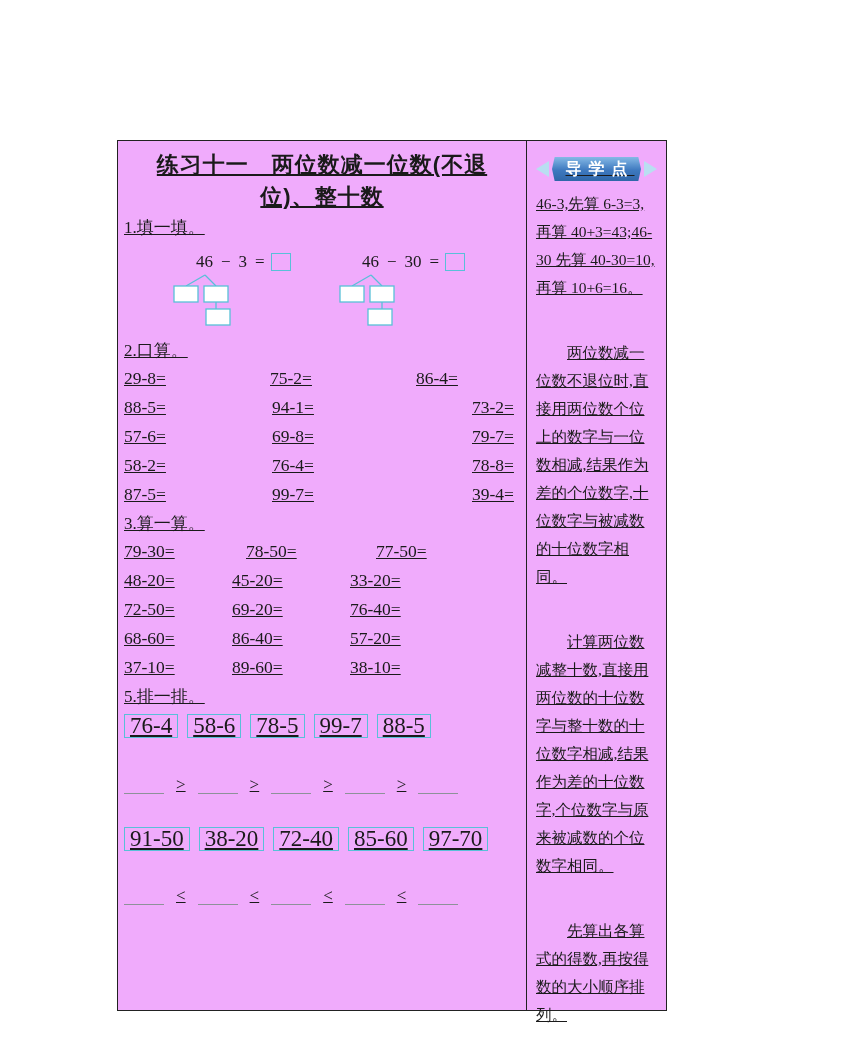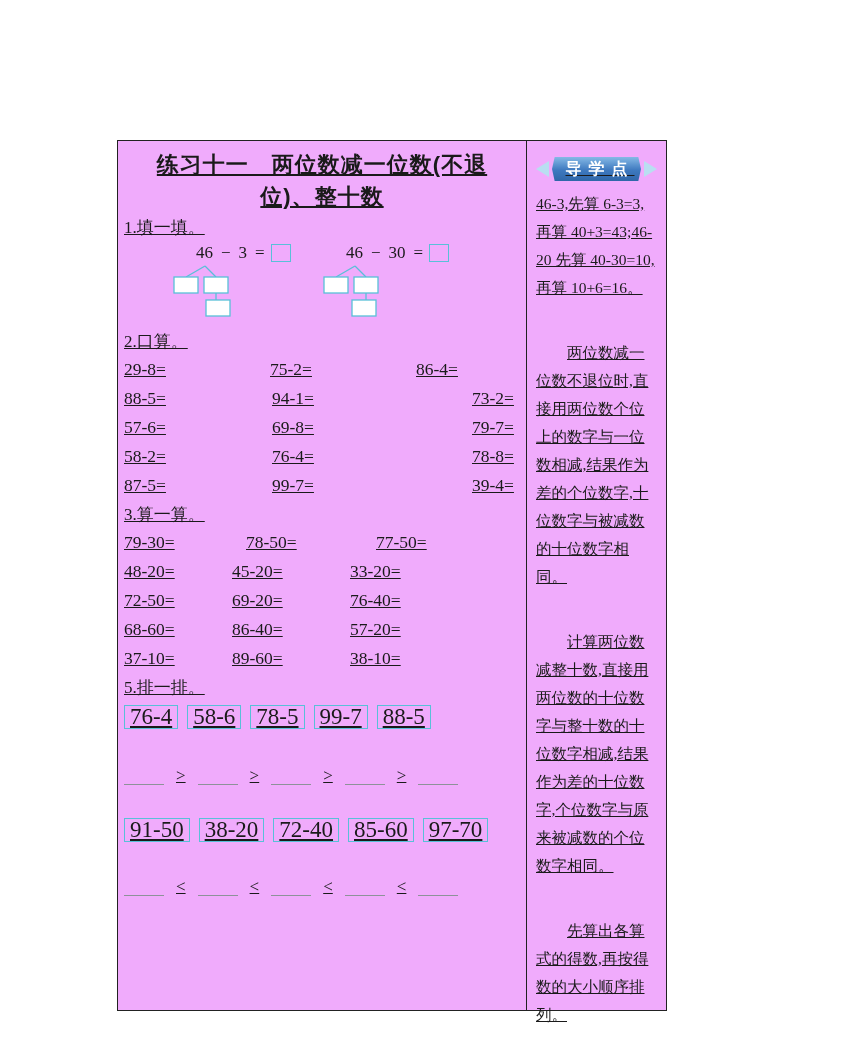--- a/index.html
+++ b/index.html
@@ -15,21 +15,21 @@
   .main { flex:0 0 408px; width:408px; padding:8px 6px 0 6px; }
   .side { flex:1; border-left:1.5px solid #222; padding:7px 9px 0 9px; }
 
   .title {
     text-align:center; font-family:"Liberation Sans","DejaVu Sans",sans-serif;
     font-weight:bold; font-size:22px; line-height:32px; letter-spacing:1px; margin-bottom:2px;
   }
   .sec-label { font-size:17px; line-height:26px; margin-top:2px; }
 
   
-  .diagrams { display:flex; margin-left:42px; gap:0; height:84px; margin-top:2px; }
+  .diagrams { display:flex; margin-left:42px; gap:16px; height:84px; margin-top:11px; }
   .diagram { position:relative; width:150px; }
   .eq { position:absolute; left:30px; top:0; display:flex; gap:8px; align-items:center; font-size:17px; height:20px; }
   .ansbox { display:inline-block; width:20px; height:18px; border:1.3px solid #58c0d8; margin-left:-2px; }
   .dsvg { position:absolute; left:0; top:21px; }
 
   
   .prow { display:grid; font-size:17.5px; line-height:29px; }
   .s2 .prow { grid-template-columns:148px 200px auto; }
   .s2 .prow:first-child { grid-template-columns:146px 146px auto; }
   .s3 .prow { grid-template-columns:108px 118px auto; }
@@ -216,19 +216,19 @@
     </div>
 
   </div>
 
   <aside class="side">
     <div class="banner">
       <span class="wing wl"></span>
       <span class="bar">导学点睛</span>
       <span class="wing wr"></span>
     </div>
-    <p class="hint">46-3,先算 6-3=3,再算 40+3=43;46-20 先算 40-30=10,再算 10+6=16。</p>
+    <p class="hint">46-3,先算 6-3=3,再算 40+3=43;46-30 先算 40-30=10,再算 10+6=16。</p>
     <p class="hint indent">两位数减一位数不退位时,直接用两位数个位上的数字与一位数相减,结果作为差的个位数字,十位数字与被减数的十位数字相同。</p>
     <p class="hint indent">计算两位数减整十数,直接用两位数的十位数字与整十数的十位数字相减,结果作为差的十位数字,个位数字与原来被减数的个位数字相同。</p>
     <p class="hint indent">先算出各算式的得数,再按得数的大小顺序排列。</p>
   </aside>
 
 </div>
 
 </body></html>

